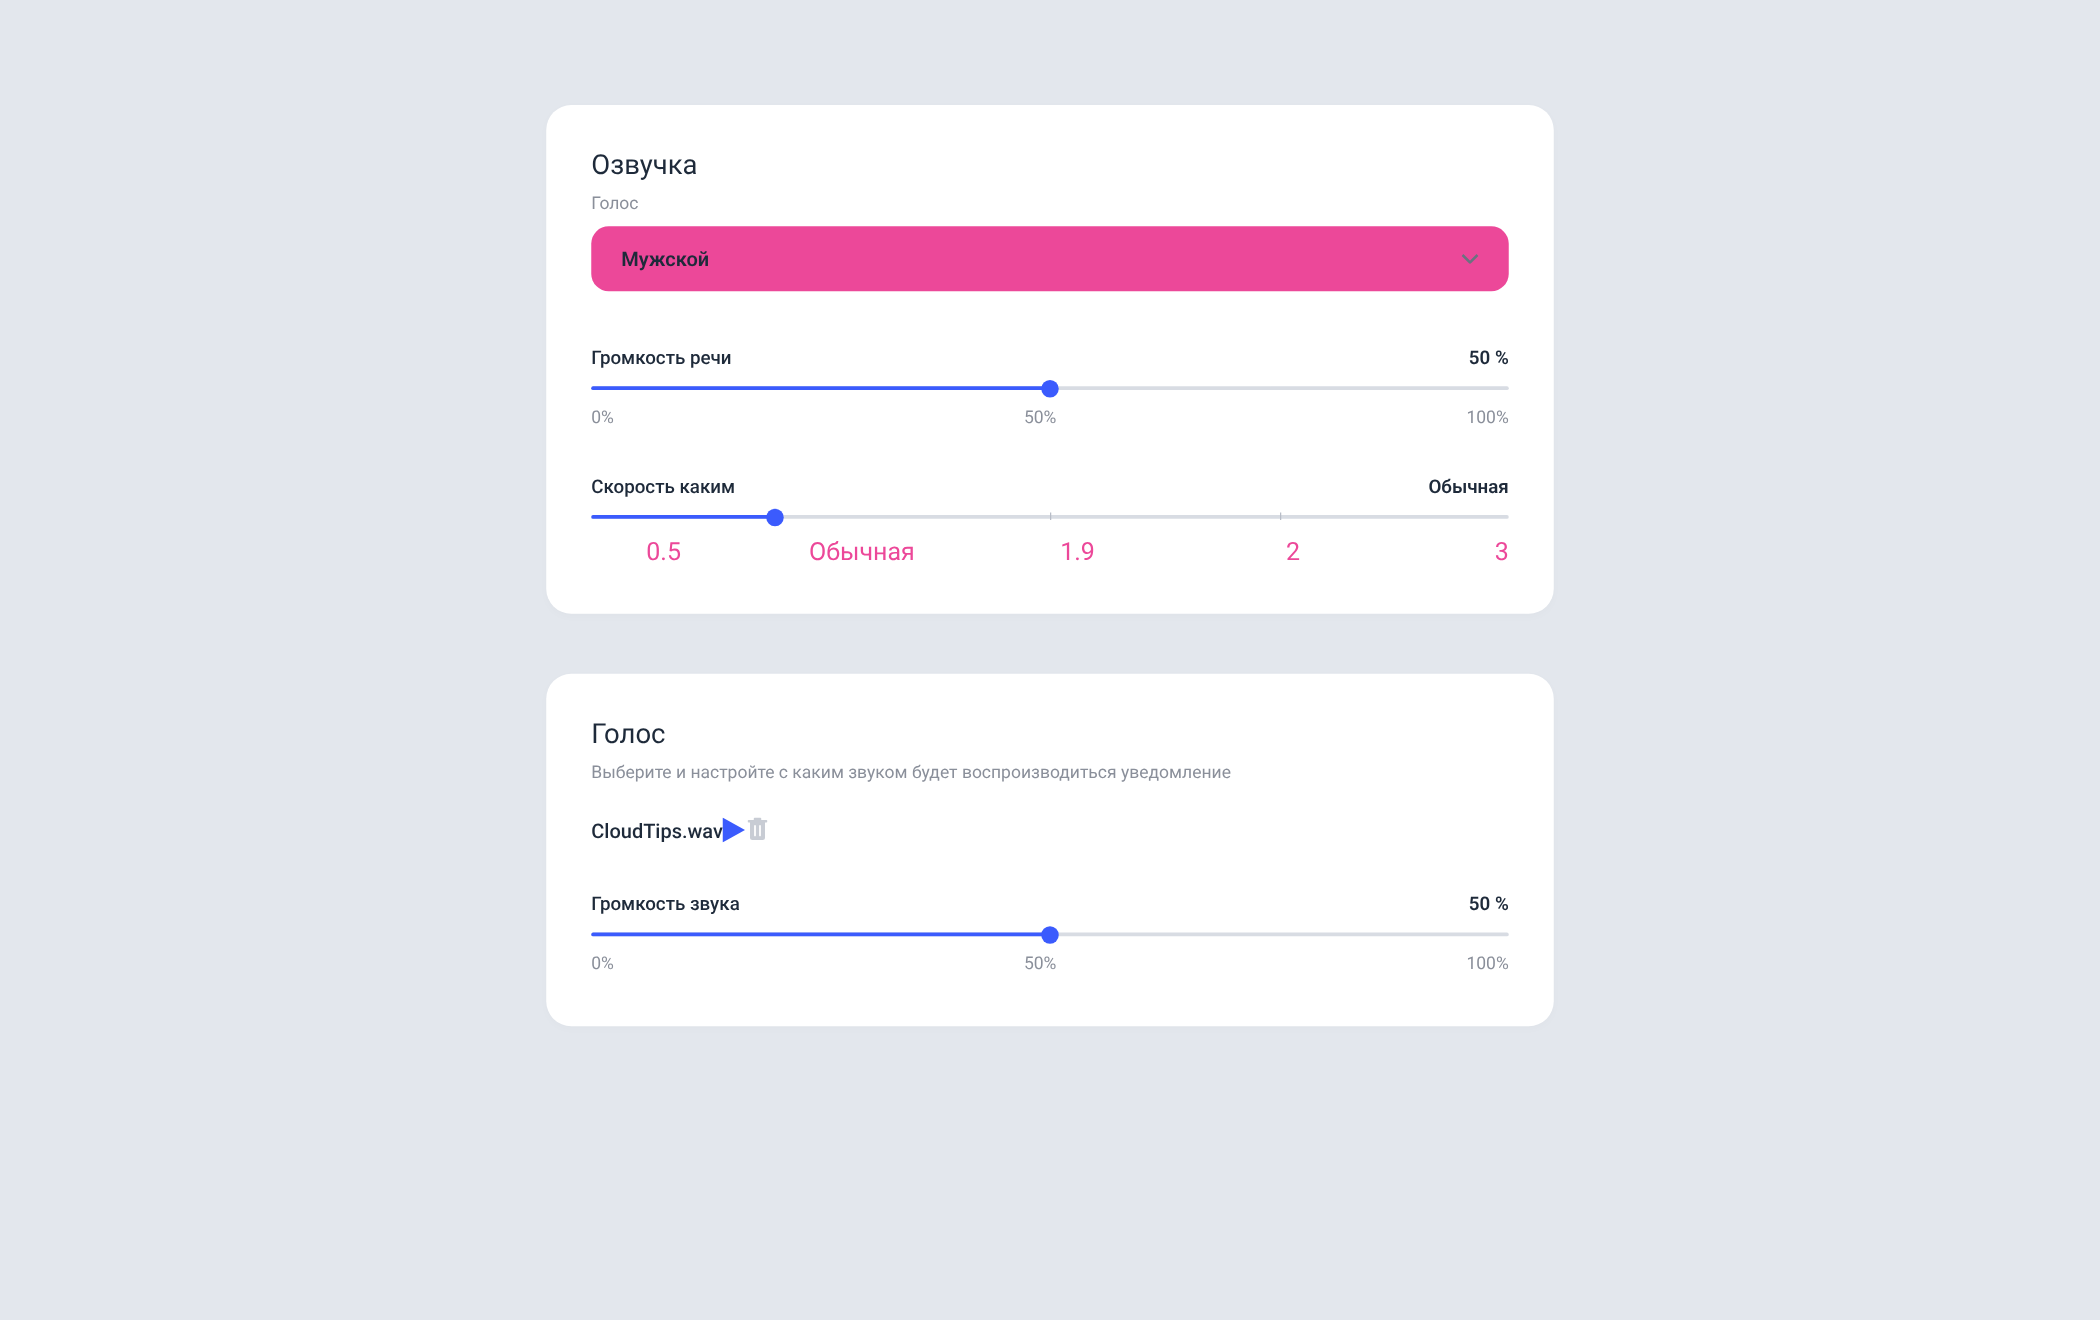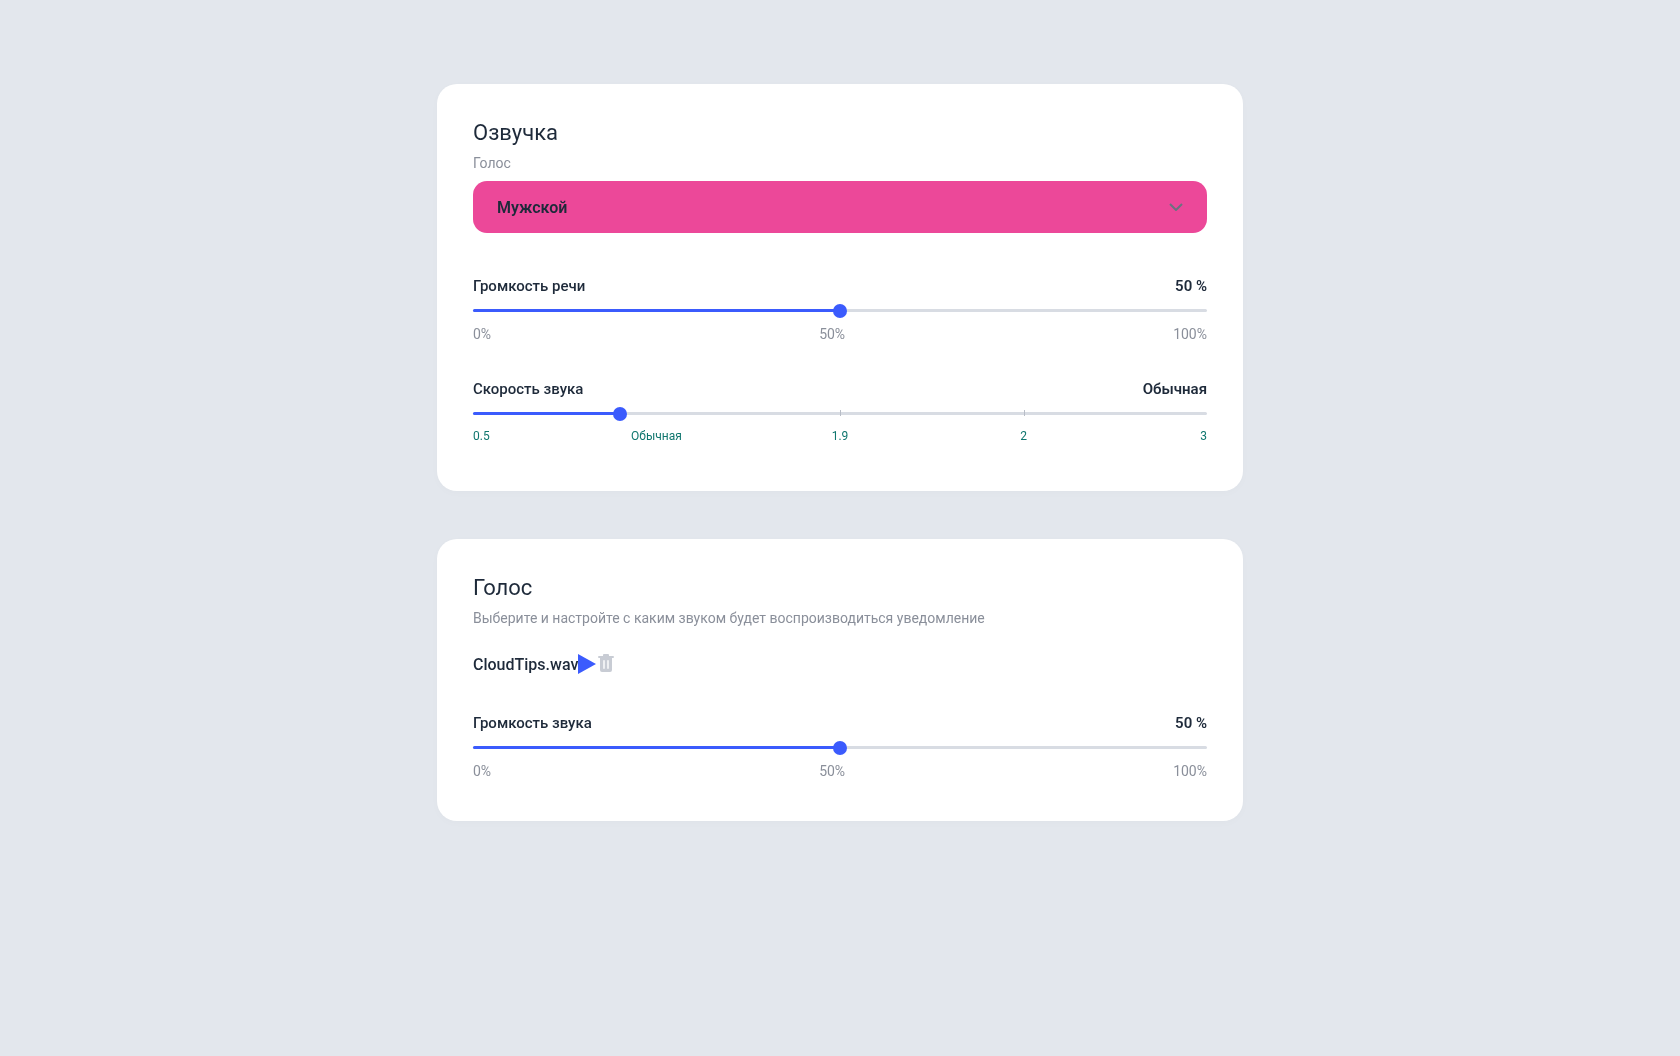--- a/index.html
+++ b/index.html
@@ -128,22 +128,23 @@
     }
     .slider-labels {
       display: flex;
       justify-content: space-between;
       font-size: 14px;
       color: #8a8f9a;
     }
     .slider-labels-5 {
       position: relative;
       height: 20px;
-      font-size: 12px;
-      color: #0f766e;
+      font-size: 20px;
+      color: #ec4899;
+      margin-left: 44px;
     }
     .slider-labels-5 span {
       position: absolute;
       transform: translateX(-50%);
     }
     .slider-labels-5 span:first-child {
       transform: translateX(0);
     }
     .slider-labels-5 span:last-child {
       transform: translateX(-100%);
@@ -200,21 +201,21 @@
       </div>
       <div class="slider-labels">
         <span>0%</span>
         <span>50%</span>
         <span>100%</span>
       </div>
     </div>
 
     <div class="slider-section">
       <div class="slider-header">
-        <span class="slider-label">Скорость звука</span>
+        <span class="slider-label">Скорость каким</span>
         <span class="slider-value">Обычная</span>
       </div>
       <div class="slider-track">
         <div class="slider-tick" style="left:50%"></div>
         <div class="slider-tick" style="left:75%"></div>
         <div class="slider-fill" style="width: 20%;"></div>
         <div class="slider-thumb" style="left: 20%;"></div>
       </div>
       <div class="slider-labels-5">
         <span style="left:0%">0.5</span>

